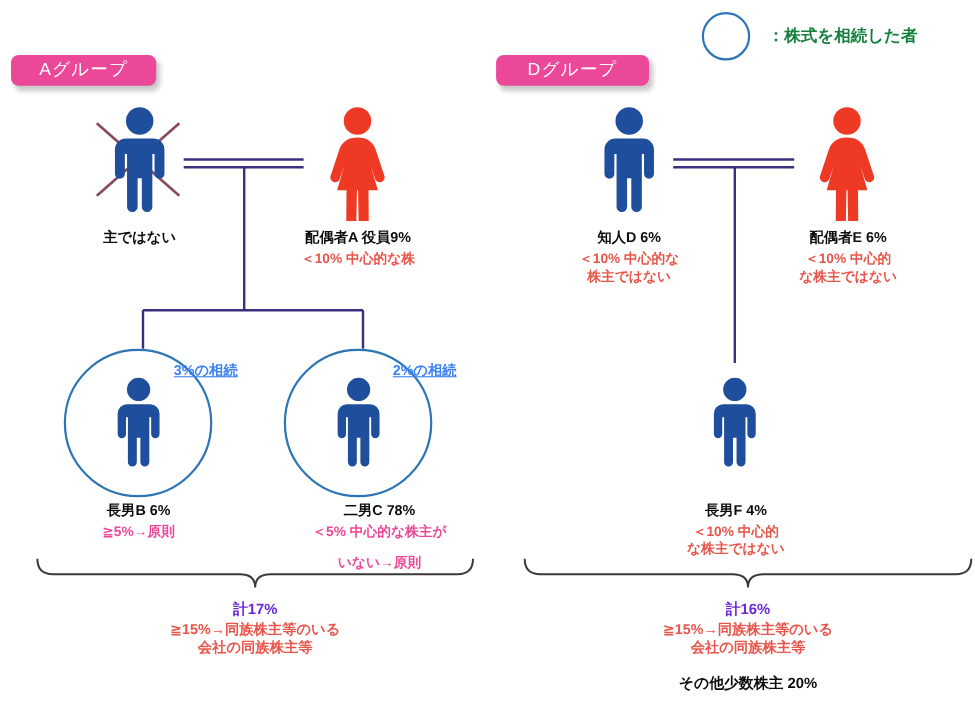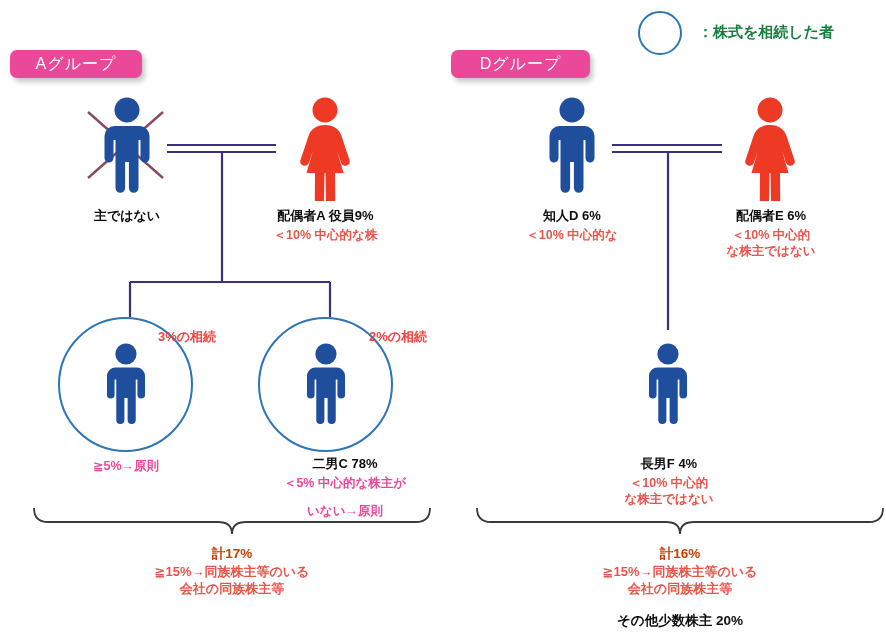--- a/index.html
+++ b/index.html
@@ -72,34 +72,35 @@
     font-weight: bold;
     margin-top: 2px;
   }
   .note-red { color: #e8564b; }
   .note-blue { color: #ec4899; }
 
   .inherit-note {
     position: absolute;
     font-size: 13px;
     font-weight: bold;
-    color: #ef4444;
-    white-space: nowrap;
+    color: #3b82f6;
+    white-space: nowrap;
+    text-decoration: underline;
   }
 
   
   .summary {
     position: absolute;
     text-align: center;
     line-height: 1.32;
   }
   .summary-total {
     font-size: 13.5px;
     font-weight: bold;
-    color: #c2410c;
+    color: #6d28d9;
   }
   .summary-detail {
     font-size: 13px;
     font-weight: bold;
     color: #e8564b;
     text-align: center;
   }
   .minority {
     position: absolute;
     text-align: center;
@@ -173,48 +174,50 @@
     <div class="label-note note-red">＜10% 中心的な株</div>
   </div>
 
   <div class="heir-circle" style="left:58px; top:317px; width:135px; height:135px;"></div>
   <svg class="abs" style="left:93px; top:337px;" width="66" height="95" viewBox="0 0 78 100">
     <circle cx="39" cy="14" r="12.5" fill="#1f4e9c"></circle>
     <path d="M26.5 30 h25 a10 10 0 0 1 10 10 v22 a4.5 4.5 0 0 1 -9 0 v-18 h-2 v48 a4.8 4.8 0 0 1 -9.6 0 v-26 h-3.8 v26 a4.8 4.8 0 0 1 -9.6 0 v-48 h-2 v18 a4.5 4.5 0 0 1 -9 0 v-22 a10 10 0 0 1 10 -10 z" fill="#1f4e9c"></path>
   </svg>
   <div class="inherit-note" style="left:158px; top:328px;">3%の相続</div>
   <div class="label-block" style="left:55px; top:456px; width:142px;">
+    <div class="label-name">長男B 6%</div>
     <div class="label-note note-blue">≧5%→原則</div>
   </div>
 
   <div class="heir-circle" style="left:258px; top:317px; width:135px; height:135px;"></div>
   <svg class="abs" style="left:293px; top:337px;" width="66" height="95" viewBox="0 0 78 100">
     <circle cx="39" cy="14" r="12.5" fill="#1f4e9c"></circle>
     <path d="M26.5 30 h25 a10 10 0 0 1 10 10 v22 a4.5 4.5 0 0 1 -9 0 v-18 h-2 v48 a4.8 4.8 0 0 1 -9.6 0 v-26 h-3.8 v26 a4.8 4.8 0 0 1 -9.6 0 v-48 h-2 v18 a4.5 4.5 0 0 1 -9 0 v-22 a10 10 0 0 1 10 -10 z" fill="#1f4e9c"></path>
   </svg>
-  <div class="inherit-note" style="left:357px; top:328px;margin-left:12px;">2%の相続</div>
+  <div class="inherit-note" style="left:357px; top:328px;">2%の相続</div>
   <div class="label-block" style="left:245px; top:456px; width:200px;">
     <div class="label-name">二男C 78%</div>
     <div class="label-note note-blue">＜5% 中心的な株主が</div>
     <div class="label-note note-blue" style="margin-top:12px;">いない→原則</div>
   </div>
 
   <div class="summary" style="left:112px; top:545px; width:240px;">
     <div class="summary-total">計17%</div>
     <div class="summary-detail">≧15%→同族株主等のいる</div>
     <div class="summary-detail">会社の同族株主等</div>
   </div>
 
   <svg class="abs" style="left:533px; top:96px;" width="78" height="100" viewBox="0 0 78 100">
     <circle cx="39" cy="14" r="12.5" fill="#1f4e9c"></circle>
     <path d="M26.5 30 h25 a10 10 0 0 1 10 10 v22 a4.5 4.5 0 0 1 -9 0 v-18 h-2 v48 a4.8 4.8 0 0 1 -9.6 0 v-26 h-3.8 v26 a4.8 4.8 0 0 1 -9.6 0 v-48 h-2 v18 a4.5 4.5 0 0 1 -9 0 v-22 a10 10 0 0 1 10 -10 z" fill="#1f4e9c"></path>
   </svg>
   <div class="label-block" style="left:492px; top:208px; width:160px;">
     <div class="label-name">知人D 6%</div>
     <div class="label-note note-red">＜10% 中心的な</div>
+    <div class="label-note note-red" style="margin-top:0;">株主ではない</div>
   </div>
 
   <svg class="abs" style="left:730px; top:96px;" width="80" height="105" viewBox="0 0 80 105">
     <circle cx="40" cy="14" r="12.5" fill="#ee3a24"></circle>
     <path d="M40 29 c-9 0 -14 4 -16.5 11 l-8 24 a4.4 4.4 0 0 0 8.3 2.9 l4.2 -12.5 -6.5 22.6 h8.5 l-0.2 27 a4.6 4.6 0 0 0 9.2 0 l0.5 -27 h1 l0.5 27 a4.6 4.6 0 0 0 9.2 0 l-0.2 -27 h8.5 l-6.5 -22.6 4.2 12.5 a4.4 4.4 0 0 0 8.3 -2.9 l-8 -24 c-2.5 -7 -7.5 -11 -16.5 -11 z" fill="#ee3a24"></path>
   </svg>
   <div class="label-block" style="left:700px; top:208px; width:142px;">
     <div class="label-name">配偶者E 6%</div>
     <div class="label-note note-red">＜10% 中心的</div>
     <div class="label-note note-red" style="margin-top:0;">な株主ではない</div>

